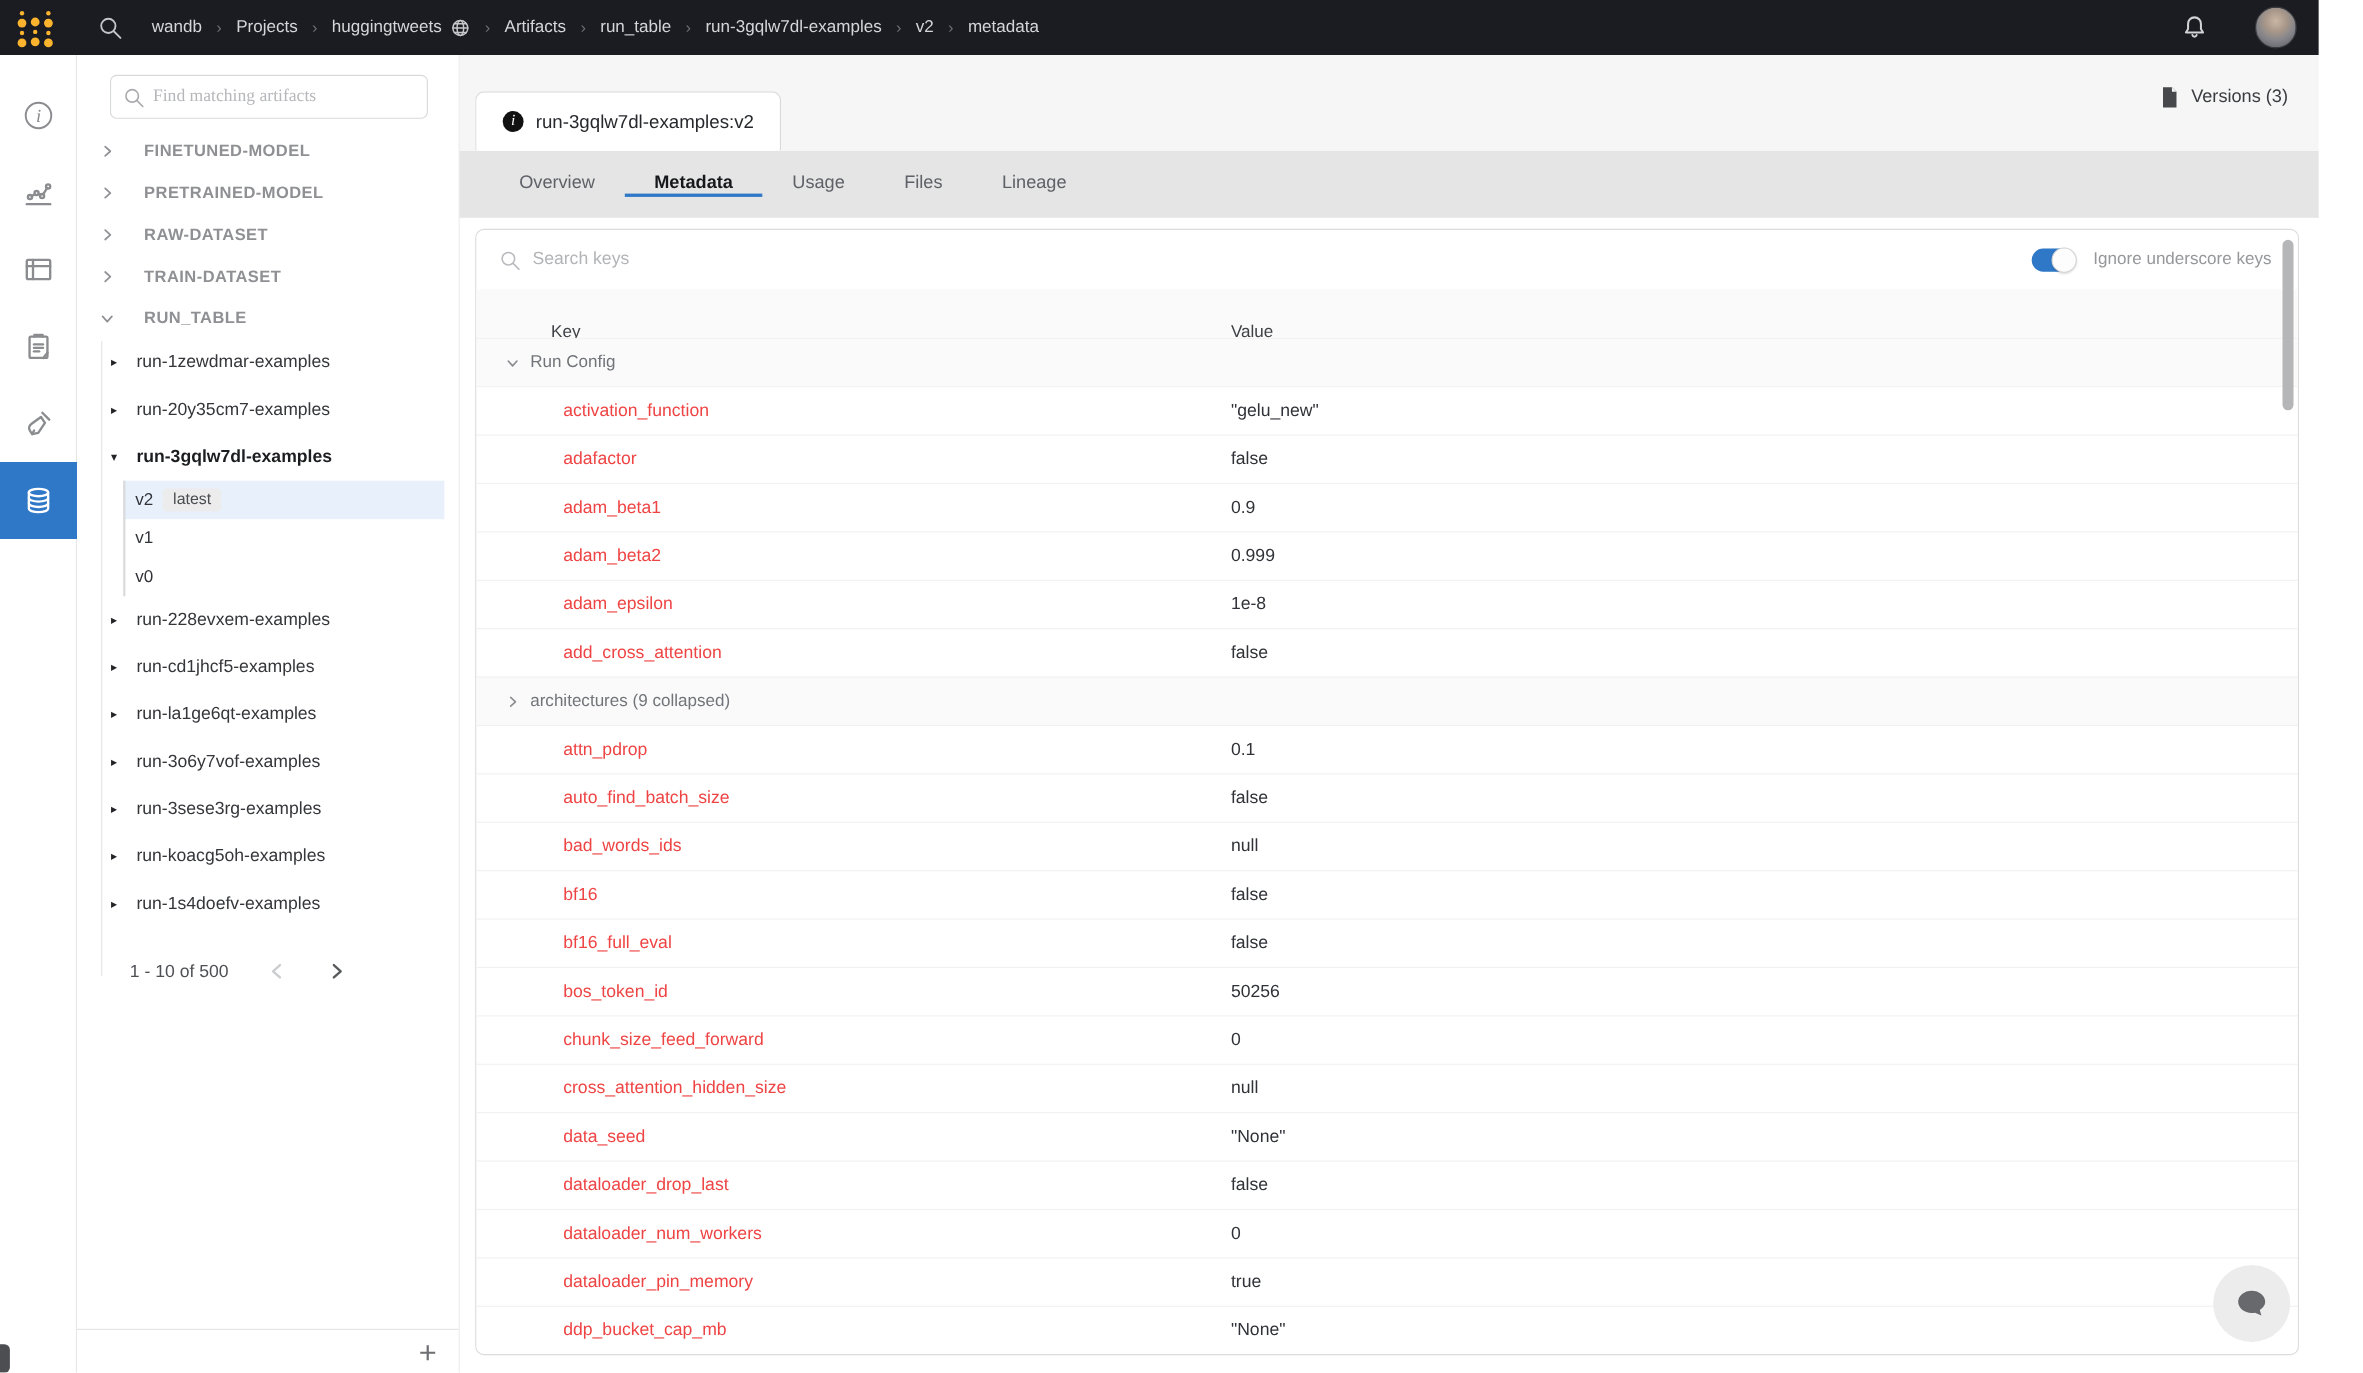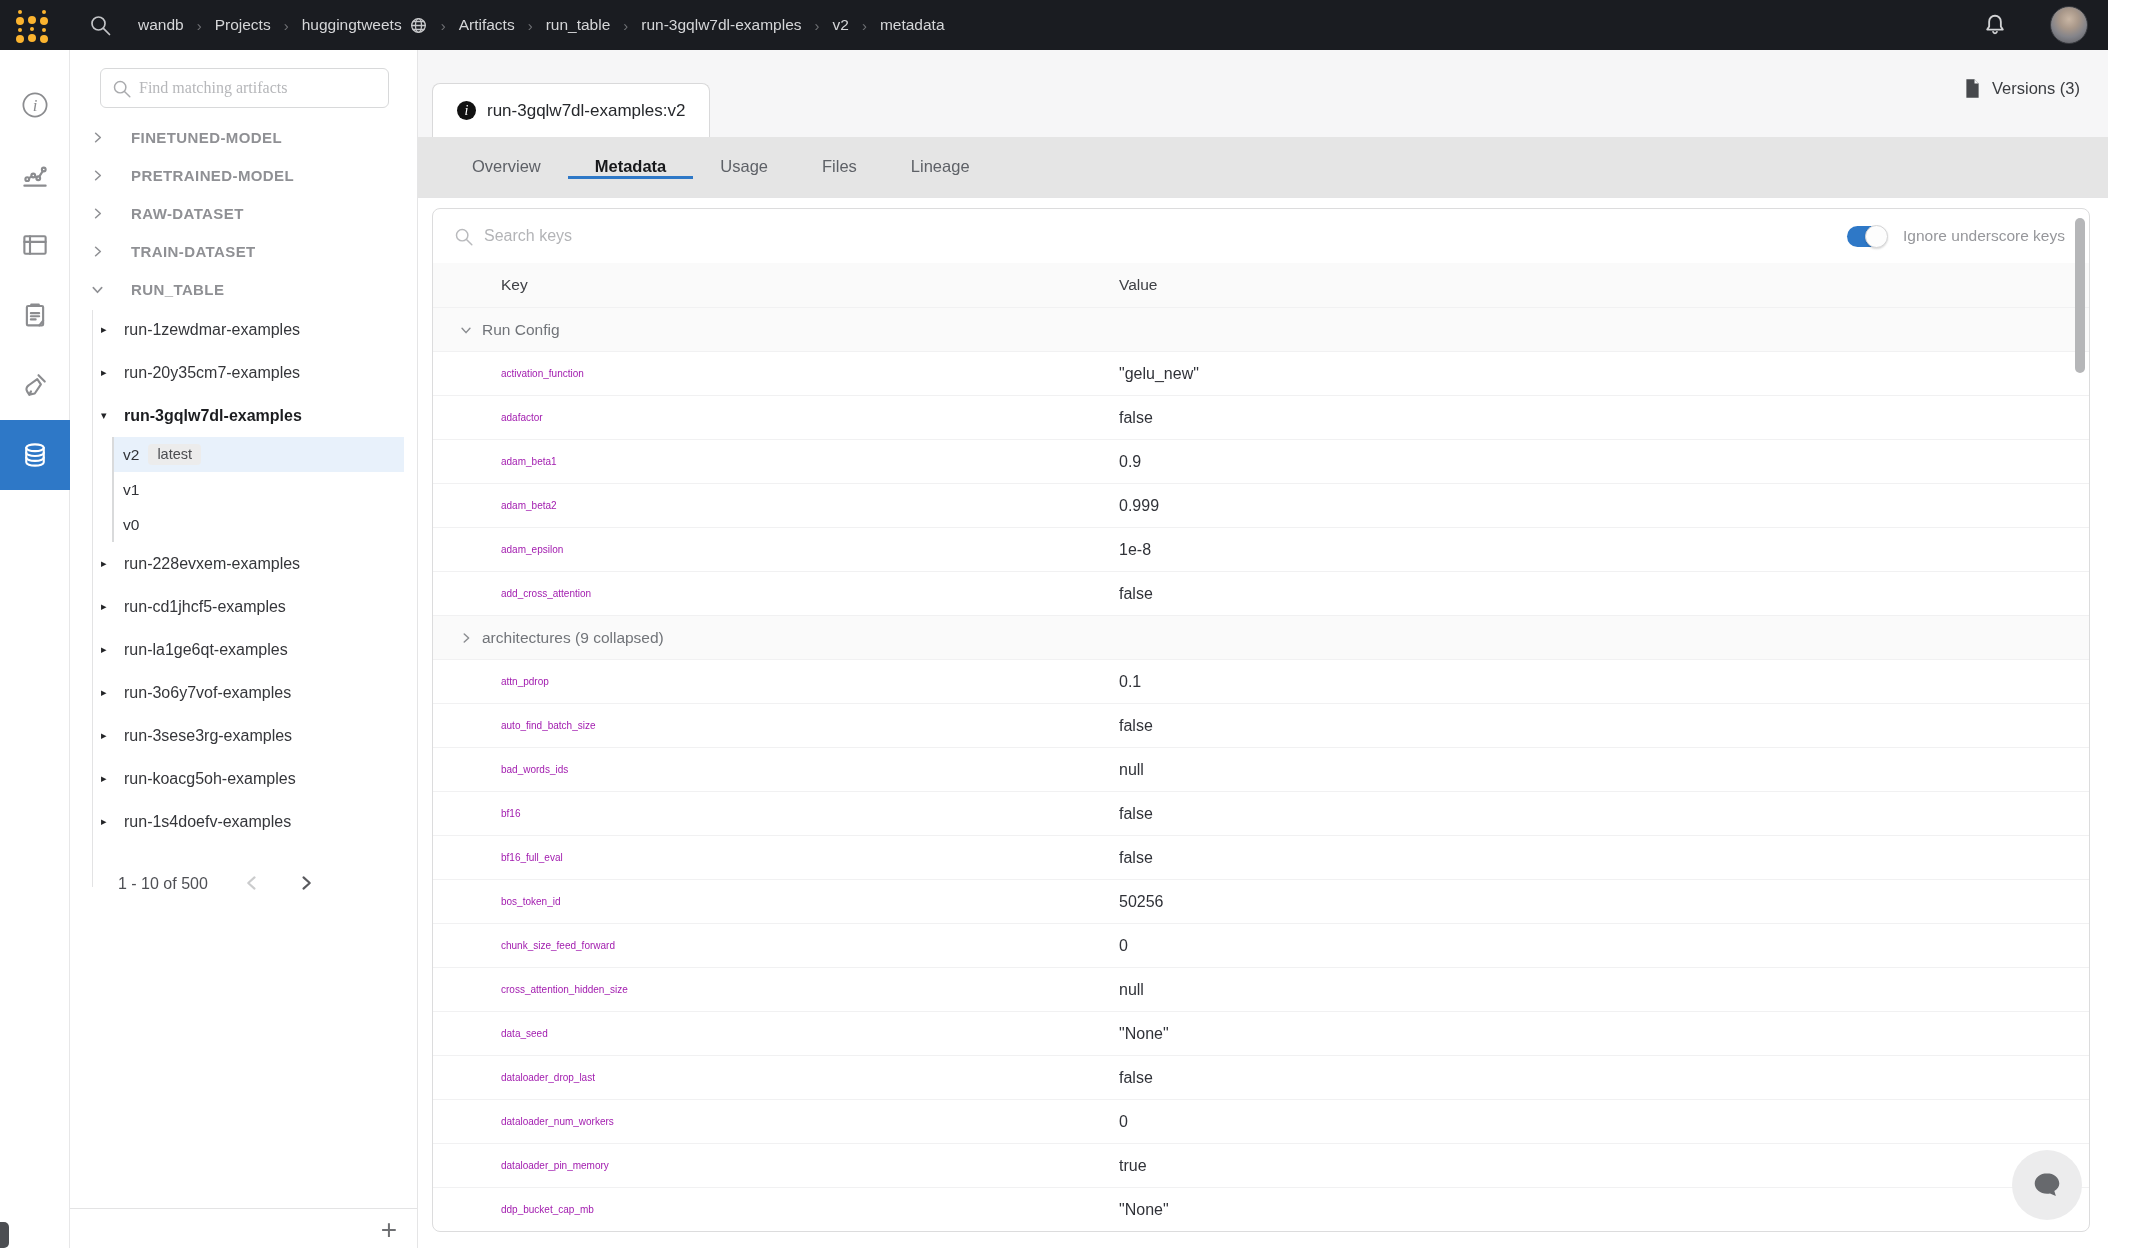--- a/index.html
+++ b/index.html
@@ -86,26 +86,26 @@
   .panel { position:absolute; left:14px; right:18px; top:10px; bottom:16px; border:1px solid #dcdcdd; border-radius:8px; overflow:hidden; background:#fff; display:flex; flex-direction:column; }
   .panel-search { height:54px; display:flex; align-items:center; padding:0 24px 0 20px; gap:10px; flex:none; }
   .panel-search .icon { width:21px; height:21px; color:#b9babd; flex:none; }
   .panel-search input { border:none; outline:none; flex:0 1 420px; font-size:16px; color:#333; font-family:inherit; }
   .panel-search input::placeholder { color:#b3b4b7; }
   .ps-spacer { flex:1; }
   .toggle { width:40px; height:21px; border-radius:11px; background:#2e78c7; position:relative; cursor:pointer; flex:none; }
   .toggle .knob { position:absolute; right:-1px; top:-1px; width:23px; height:23px; border-radius:50%; background:#fdfdfd; border:1px solid #d5d5d6; box-shadow:0 1px 2px rgba(0,0,0,.15); }
   .toggle-label { font-size:15.5px; color:#96979b; margin-left:6px; }
   .grid-header { height:44px; background:#fafafa; position:relative; flex:none; }
-  .grid-header .col { position:absolute; top:0; line-height:44px; font-size:15.5px; color:#3f4146; }
+  .grid-header .col { position:absolute; top:17px; line-height:44px; font-size:15.5px; color:#3f4146; }
   .col-key { left:68px; }
   .col-value { left:686px; }
   .rows { flex:1; position:relative; overflow:hidden; }
   .m-row { height:44px; position:relative; border-top:1px solid #f1f1f2; }
-  .m-row .key { position:absolute; left:68px; line-height:43px; font-size:10px; color:#a21caf; }
+  .m-row .key { position:absolute; left:79px; line-height:43px; font-size:16px; color:#ef4444; }
   .m-row .value { position:absolute; left:686px; line-height:43px; font-size:16px; color:#303238; }
   .m-row.group { background:#fafafa; border-top:1px solid #f1f1f2; }
   .m-row.group .chev { position:absolute; left:26px; top:15px; width:14px; height:14px; color:#8b8d91; }
   .m-row.group .key { left:49px; color:#717479; font-size:15.5px; }
   .panel-scrollbar { position:absolute; right:3px; top:6px; bottom:6px; width:12px; }
   .panel-scrollbar .thumb { position:absolute; top:3px; left:1px; width:10px; height:155px; background:#b5b6b8; border-radius:5px; }
 
   .chat-fab { position:absolute; right:26px; bottom:28px; width:70px; height:70px; border-radius:50%; background:#ececed; display:flex; align-items:center; justify-content:center; cursor:pointer; }
   .chat-fab .icon { width:36px; height:36px; color:#67696d; }
 </style>

